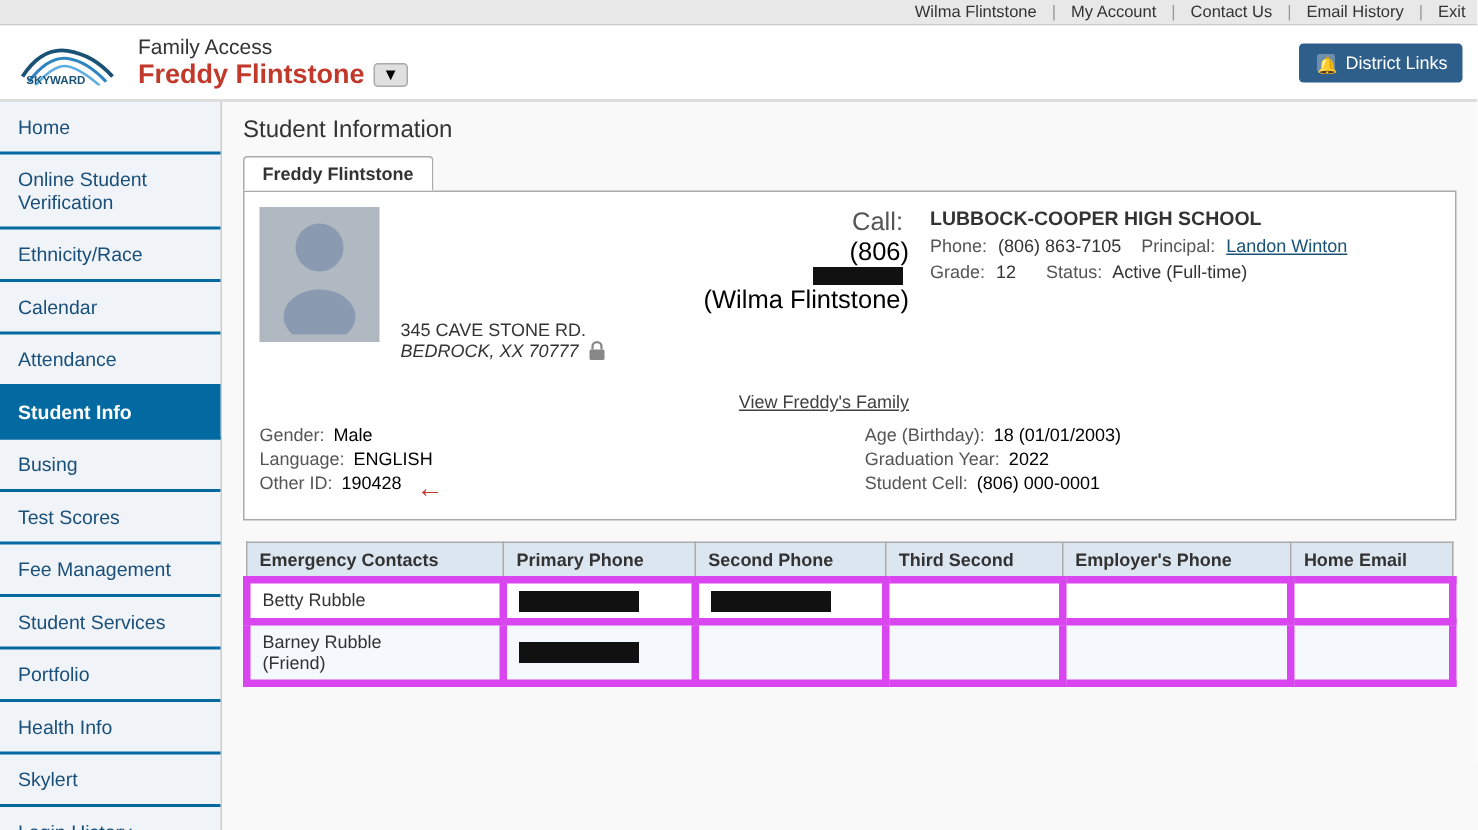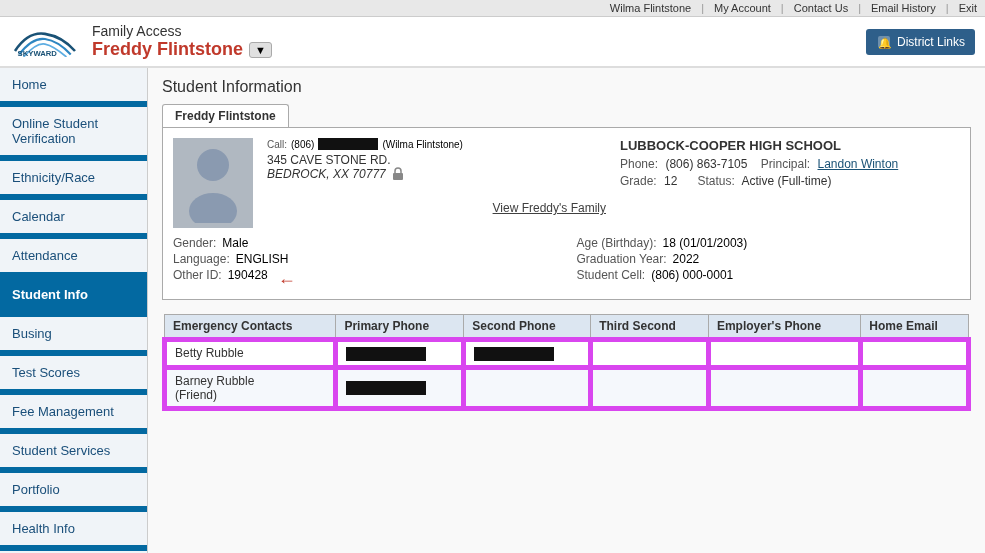--- a/index.html
+++ b/index.html
@@ -81,21 +81,21 @@
 
     
     #sidebar {
       width: 148px;
       background: #f0f4f8;
       border-right: 1px solid #ccc;
       flex-shrink: 0;
     }
     .sidebar-item {
       padding: 9px 12px;
-      border-bottom: 6px solid #0369a1;
+      border-bottom: 2px solid #0369a1;
       cursor: pointer;
       color: #1a4f7a;
       font-size: 13px;
     }
     .sidebar-item.active {
       background: #0369a1;
       color: #fff;
       font-weight: bold;
     }
 
@@ -147,23 +147,24 @@
       justify-content: center;
       flex-shrink: 0;
     }
 
     #student-details-left {
       flex: 1;
     }
 
     .info-row {
       display: flex;
-      align-items: center;
+      align-items: flex-end;
       margin-bottom: 3px;
-      font-size: 10px;
+      font-size: 17px;
+      flex-direction: column;
     }
     .info-label { color: #555; margin-right: 4px; }
     .info-value { color: #000; }
 
     .address-block { margin-bottom: 4px; font-size: 12px; }
 
     #view-family {
       color: #404040;
       text-align: right;
       cursor: pointer;

